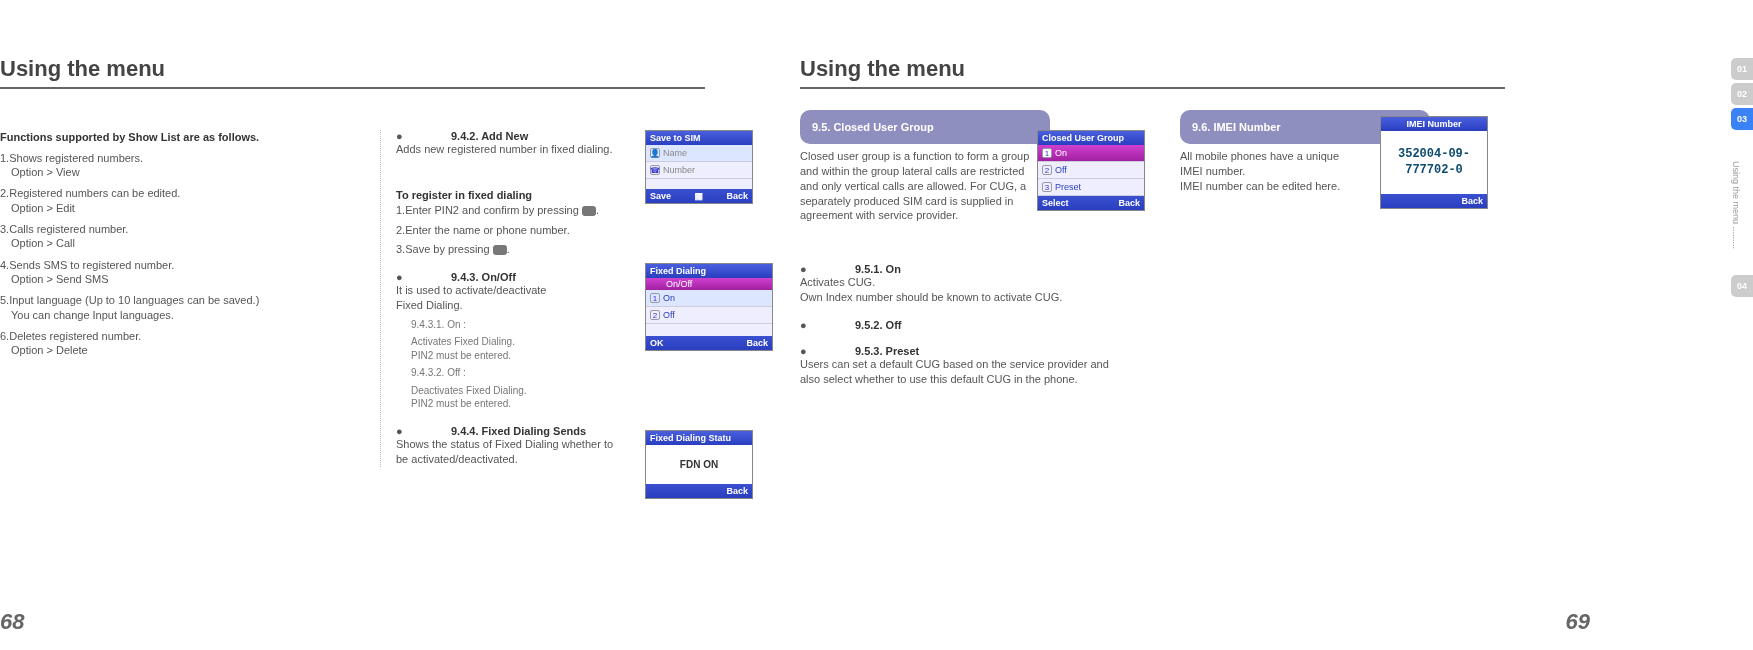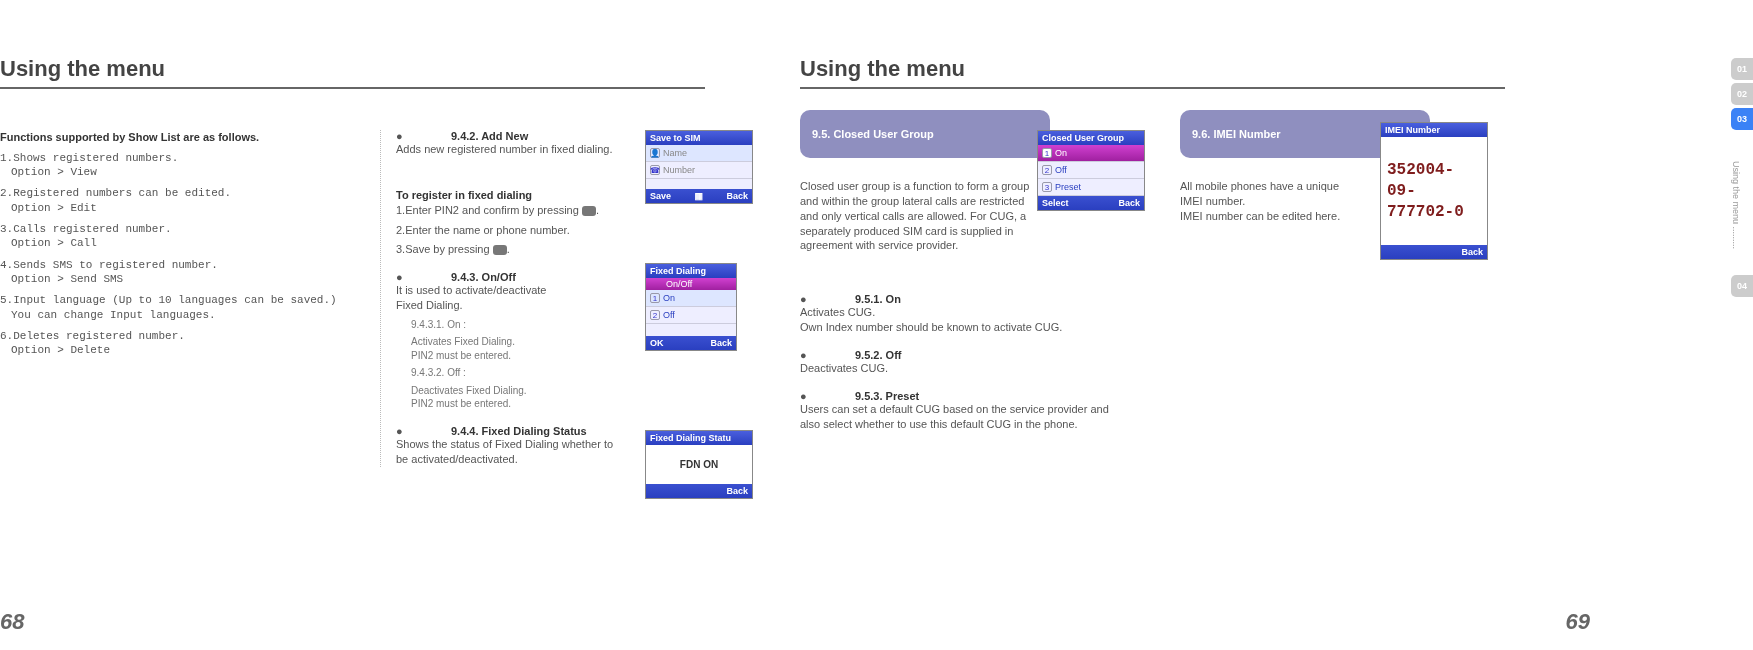--- a/index.html
+++ b/index.html
@@ -24,52 +24,52 @@
 .func-list li { list-style: none; margin-bottom: 7px; line-height: 1.3; }
 .sub { margin-left: 11px; text-align: right; }
 .num { display: inline; }
 
 .bullet-head { margin-top: 14px; }
 .bullet-head .dot { font-weight: bold; display: inline-block; width: 14px; }
 .bullet-head .bt { font-weight: bold; color: #333; padding-left: 41px; }
 .para { line-height: 1.35; }
 .indent { margin-left: 15px; font-size: 10px; color: #777; line-height: 1.35; }
 
-.pill { background: #8f8fbf; color: #fff; border-radius: 10px; padding: 18px 12px; font-size: 11px; font-weight: bold; width: 250px; margin-bottom: 21px; }
+.pill { background: #8f8fbf; color: #fff; border-radius: 10px; padding: 11px 12px; font-size: 11px; font-weight: bold; width: 250px; margin-bottom: 5px; }
 
 .screenshot { position: absolute; border: 1px solid #888; font-family: Arial, sans-serif; }
 .ss-head { background: linear-gradient(#4a5fde,#2a3fc0); color: #fff; font-size: 9px; font-weight: bold; padding: 2px 4px; }
 .ss-sub { background: linear-gradient(#d040d0,#a020a0); color: #fff; font-size: 9px; padding: 1px 20px; }
 .ss-foot { background: linear-gradient(#3a50d0,#2a3fc0); color: #fff; font-size: 9px; font-weight: bold; padding: 2px 4px; display: flex; justify-content: space-between; }
 .ss-body { background: #eef; font-size: 9px; color: #2a3fc0; }
 .ss-cell { border-bottom: 1px solid #ccd; padding: 3px 4px; display: flex; align-items: center; gap: 3px; }
 .ss-icon { width: 10px; height: 10px; border: 1px solid #99a; border-radius: 2px; display: inline-flex; align-items: center; justify-content: center; font-size: 8px; color: #33c; }
 .ss-fill { background: #fff; text-align: center; padding: 14px 0; font-size: 10px; font-weight: bold; color: #333; }
-.ss-imei { background: #fff; padding: 23px 6px; font-size: 16px; font-weight: bold; color: #7f1d1d; font-family: 'Courier New', monospace; line-height: 1.3; }
+.ss-imei { background: #fff; padding: 16px 6px; font-size: 12px; font-weight: bold; color: #0c4a6e; font-family: 'Courier New', monospace; line-height: 1.3; }
 
 .page-num-left { position: absolute; left: 0; bottom: 15px; font-size: 22px; font-style: italic; font-weight: bold; color: #666; }
 .page-num-right { position: absolute; right: 10px; bottom: 15px; font-size: 22px; font-style: italic; font-weight: bold; color: #666; }
 
 .tab-strip { position: absolute; right: 0; top: 58px; width: 22px; }
 .tab { width: 22px; height: 22px; border-radius: 5px 0 0 5px; background: #ccc; color: #fff; font-size: 9px; font-weight: bold; display: flex; align-items: center; justify-content: center; margin-bottom: 3px; }
 .tab.active { background: #3b82f6; }
 .tab-label { writing-mode: vertical-rl; font-size: 9px; color: #999; margin-top: 5px; height: 140px; text-align: center; }
 
 .small-key { display:inline-block; width:14px; height:10px; background:#777; border-radius:3px; vertical-align:middle; }
 </style>
 </head>
 <body>
 
 <div class="page-left">
   <div class="page-title">Using the menu</div>
   <div class="title-rule"></div>
 
   <div class="col l-col1">
     <div class="bold para">Functions supported by Show List are as follows.</div>
-    <ul class="func-list" style="margin-top:6px;font-family:Liberation Mono, monospace;">
+    <ul class="func-list" style="margin-top:6px;">
       <li><span class="num">1.</span><span>Shows registered numbers.</span><br><span class="sub">Option &gt; View</span></li>
       <li><span class="num">2.</span><span>Registered numbers can be edited.</span><br><span class="sub">Option &gt; Edit</span></li>
       <li><span class="num">3.</span><span>Calls registered number.</span><br><span class="sub">Option &gt; Call</span></li>
       <li><span class="num">4.</span><span>Sends SMS to registered number.</span><br><span class="sub">Option &gt; Send SMS</span></li>
       <li><span class="num">5.</span><span>Input language (Up to 10 languages can be saved.)</span><br><span class="sub">You can change Input languages.</span></li>
       <li><span class="num">6.</span><span>Deletes registered number.</span><br><span class="sub">Option &gt; Delete</span></li>
     </ul>
   </div>
 
   <div class="col l-col2">
@@ -81,21 +81,21 @@
     <div class="para" style="margin-top:5px;"><span>2.</span><span>Enter the name or phone number.</span></div>
     <div class="para" style="margin-top:5px;"><span>3.</span><span>Save by pressing </span><span class="small-key"></span><span>.</span></div>
 
     <div class="bullet-head"><span class="dot">●</span><span class="bt">9.4.3. On/Off</span></div>
     <div class="para"><span>It is used to activate/deactivate</span><br><span>Fixed Dialing.</span></div>
     <div class="indent" style="margin-top:5px;">9.4.3.1. On :</div>
     <div class="indent" style="margin-top:4px;"><span>Activates Fixed Dialing.</span><br><span>PIN2 must be entered.</span></div>
     <div class="indent" style="margin-top:4px;">9.4.3.2. Off :</div>
     <div class="indent" style="margin-top:4px;"><span>Deactivates Fixed Dialing.</span><br><span>PIN2 must be entered.</span></div>
 
-    <div class="bullet-head"><span class="dot">●</span><span class="bt">9.4.4. Fixed Dialing Status</span></div>
+    <div class="bullet-head"><span class="dot">●</span><span class="bt">9.4.4. Fixed Dialing Sends</span></div>
     <div class="para" style="width:230px;">Shows the status of Fixed Dialing whether to be activated/deactivated.</div>
   </div>
 
   <div class="screenshot" style="left:645px; top:130px; width:108px;">
     <div class="ss-head">Save to SIM</div>
     <div class="ss-body">
       <div class="ss-cell" style="background:#dde6ff;">
           <span class="ss-icon">👤</span>
           <span style="color:#888;">Name</span>
         </div>
@@ -105,21 +105,21 @@
         </div>
       <div style="height:10px;"></div>
     </div>
     <div class="ss-foot">
         <span>Save</span>
         <span>▦</span>
         <span>Back</span>
       </div>
   </div>
 
-  <div class="screenshot" style="left:645px; top:263px; width:92px;">
+  <div class="screenshot" style="left:645px; top:263px; width:128px;">
     <div class="ss-head">Fixed Dialing</div>
     <div class="ss-sub">On/Off</div>
     <div class="ss-body">
       <div class="ss-cell" style="background:#dde6ff;">
           <span class="ss-icon">1</span>
           <span>On</span>
         </div>
       <div class="ss-cell">
           <span class="ss-icon">2</span>
           <span>Off</span>
@@ -148,21 +148,20 @@
   <div class="title-rule"></div>
 
   <div class="col r-col1">
     <div class="pill">9.5. Closed User Group</div>
     <div class="para" style="width:230px;">Closed user group is a function to form a group and within the group lateral calls are restricted and only vertical calls are allowed. For CUG, a separately produced SIM card is supplied in agreement with service provider.</div>
 
     <div class="bullet-head" style="margin-top:40px;"><span class="dot">●</span><span class="bt">9.5.1. On</span></div>
     <div class="para"><span>Activates CUG.</span><br><span>Own Index number should be known to activate CUG.</span></div>
 
     <div class="bullet-head"><span class="dot">●</span><span class="bt">9.5.2. Off</span></div>
-    <div class="para">Deactivates CUG.</div>
 
     <div class="bullet-head"><span class="dot">●</span><span class="bt">9.5.3. Preset</span></div>
     <div class="para" style="width:320px;">Users can set a default CUG based on the service provider and also select whether to use this default CUG in the phone.</div>
   </div>
 
   <div class="col r-col2">
     <div class="pill">9.6. IMEI Number</div>
     <div class="para" style="width:175px;"><span>All mobile phones have a unique IMEI number.</span><br><span>IMEI number can be edited here.</span></div>
   </div>
 
@@ -181,21 +180,21 @@
           <span class="ss-icon">3</span>
           <span>Preset</span>
         </div>
     </div>
     <div class="ss-foot">
         <span>Select</span>
         <span>Back</span>
       </div>
   </div>
 
-  <div class="screenshot" style="left:580px; top:122px; width:108px;">
+  <div class="screenshot" style="left:580px; top:116px; width:108px;text-align:center;">
     <div class="ss-head">IMEI Number</div>
     <div class="ss-imei"><span>352004-09-</span><br><span>777702-0</span></div>
     <div class="ss-foot" style="justify-content:flex-end;">
         <span>Back</span>
       </div>
   </div>
 
   <div class="page-num-right">69</div>
 </div>
 

